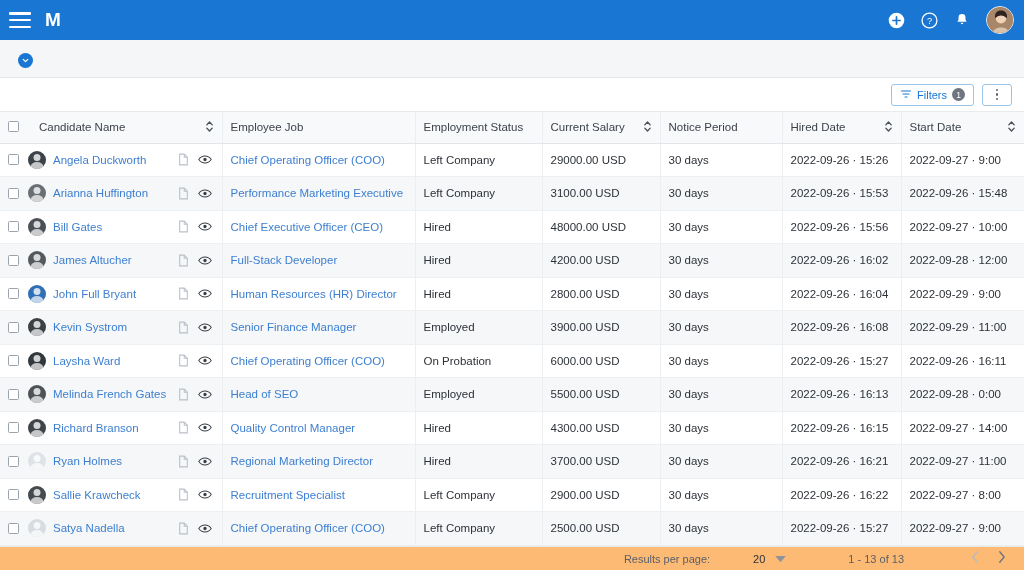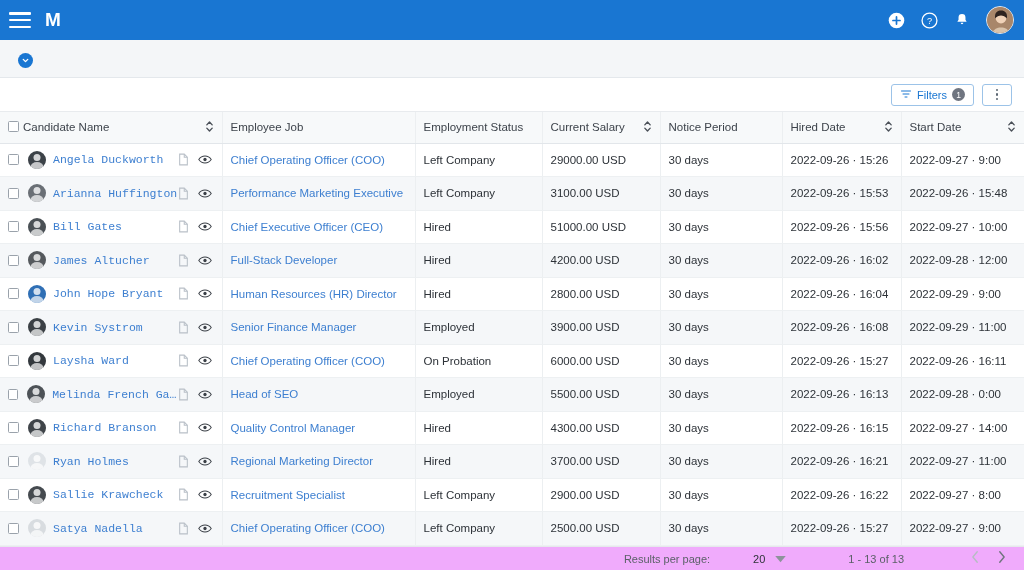--- a/index.html
+++ b/index.html
@@ -114,21 +114,21 @@
   }
   tbody td:last-child { border-right: none; }
   tbody tr:nth-child(even) td { background: #f5f7f9; }
   tbody tr:nth-child(odd) td { background: #ffffff; }
 
   .cb {
     width: 11px; height: 11px; border: 1px solid #9aa2ab;
     border-radius: 1.5px; background: #fff; display: inline-block;
     cursor: pointer; vertical-align: middle;
   }
-  .name-cell { display: flex; align-items: center; font-family: Liberation Mono, monospace; }
+  .name-cell { display: flex; align-items: center; }
   .av {
     width: 18px; height: 18px; border-radius: 50%;
     margin: 0 7px 0 9px; flex: 0 0 auto;
     background: #4b5158; overflow: hidden; position: relative;
   }
   .av::after {
     content: ""; position: absolute; left: 50%; top: 3px;
     width: 7px; height: 7px; border-radius: 50%;
     background: rgba(255,255,255,.78); transform: translateX(-50%);
   }
@@ -141,21 +141,21 @@
     color: #3d7fd0; font-size: 11.5px; cursor: pointer;
     overflow: hidden; text-overflow: ellipsis;
   }
   .row-actions { display: flex; align-items: center; gap: 9px; margin-left: auto; padding-right: 2px; }
   .job-link { color: #3d7fd0; font-size: 11.5px; cursor: pointer; }
   .doc-ico, .eye-ico { cursor: pointer; display: flex; align-items: center; }
 
   
   .footer {
     position: absolute; left: 0; bottom: 0;
-    width: 1024px; height: 24px; background: #f0abfc;
+    width: 1024px; height: 24px; background: #fdba74;
     border-top: 1px solid #e6e9ec;
     display: flex; align-items: center; justify-content: flex-end;
     font-size: 11px; color: #5b6068; padding-right: 10px;
   }
   .rpp { display: flex; align-items: center; gap: 10px; }
   .rpp-val { color: #2d3238; margin-left: 33px; }
   .caret-dn { cursor: pointer; }
   .range { margin: 0 58px 0 62px; text-align: right; }
   .pg-arrow { width: 26px; text-align: center; color: #b7bcc3; font-size: 13px; cursor: pointer; }
 </style>
@@ -238,21 +238,21 @@
         <col style="width:127px">
       <col style="width:118px">
         <col style="width:122px">
         <col style="width:119px">
         <col style="width:123px">
     </colgroup>
     <thead>
       <tr>
         <th>
           <div class="th-inner">
-            <span style="display:flex;align-items:flex-start;gap:4px">
+            <span style="display:flex;align-items:flex-start;gap:20px">
               <span class="cb"></span>
               <span class="th-label">Candidate Name</span>
             </span>
             <span class="sort-ico">
               <svg width="9" height="13" viewBox="0 0 10 14" fill="none" stroke="#4a5058" stroke-width="1.5" stroke-linecap="round" stroke-linejoin="round">
                 <polyline points="2,5.2 5,2 8,5.2"></polyline>
                   <polyline points="2,8.8 5,12 8,8.8"></polyline>
                 </svg>
             </span>
           </div>
@@ -383,21 +383,21 @@
                   <svg width="14" height="11" viewBox="0 0 18 12" fill="none" stroke="#3a3f46" stroke-width="1.3">
                     <path d="M1 6s3-4.4 8-4.4S17 6 17 6s-3 4.4-8 4.4S1 6 1 6z"></path>
                     <circle cx="9" cy="6" r="2.1" fill="#3a3f46" stroke="none"></circle>
                   </svg>
                 </span>
               </span>
             </div>
           </td>
           <td><span class="job-link">Chief Executive Officer (CEO)</span></td>
           <td>Hired</td>
-          <td>51000.00 USD</td>
+          <td>48000.00 USD</td>
           <td>30 days</td>
           <td>2022-09-26 · 15:56</td>
           <td>2022-09-27 · 10:00</td>
         </tr>
         <tr>
           <td>
             <div class="name-cell">
               <span class="cb"></span>
               <span class="av" style="background:#55595d"></span>
               <span class="cand-name">James Altucher</span>
@@ -422,21 +422,21 @@
           <td>4200.00 USD</td>
           <td>30 days</td>
           <td>2022-09-26 · 16:02</td>
           <td>2022-09-28 · 12:00</td>
         </tr>
         <tr>
           <td>
             <div class="name-cell">
               <span class="cb"></span>
               <span class="av" style="background:#2f6fb5"></span>
-              <span class="cand-name">John Hope Bryant</span>
+              <span class="cand-name">John Full Bryant</span>
               <span class="row-actions">
                 <span class="doc-ico">
                   <svg width="11" height="13" viewBox="0 0 14 17" fill="none" stroke="#b9c0c8" stroke-width="1.4">
                     <path d="M2 1.5h6l4 4v10H2z"></path>
                     <path d="M8 1.5v4h4"></path>
                   </svg>
                 </span>
                 <span class="eye-ico">
                   <svg width="14" height="11" viewBox="0 0 18 12" fill="none" stroke="#3a3f46" stroke-width="1.3">
                     <path d="M1 6s3-4.4 8-4.4S17 6 17 6s-3 4.4-8 4.4S1 6 1 6z"></path>

